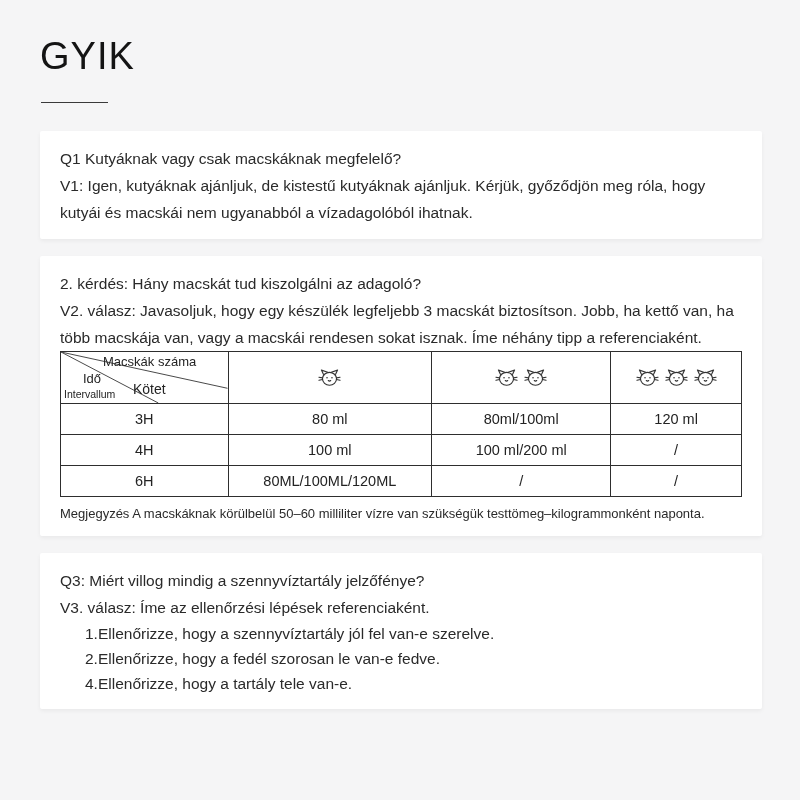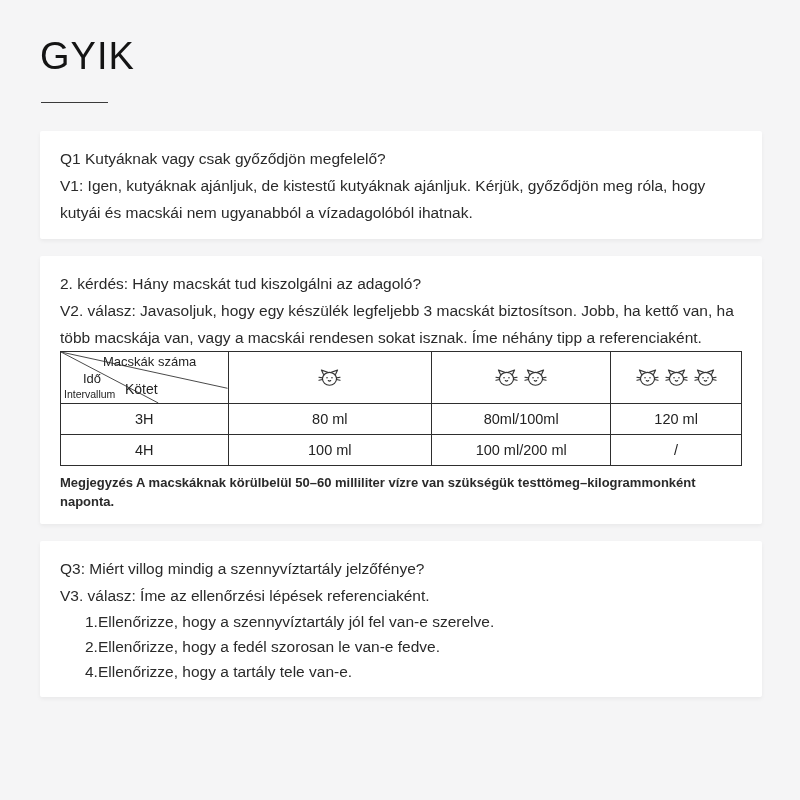--- a/index.html
+++ b/index.html
@@ -26,21 +26,21 @@
   .title-underline{width:67px;height:1px;background:#3a3a3a;margin:20px 0 28px 1px;}
   .card{
     background:var(--card_bg);
     margin-bottom:17px;
     padding:14px 20px 13px 20px;
     border-radius:2px;
     box-shadow:0 2px 4px rgba(0,0,0,0.05);
   }
   .card p{margin:0;font-size:15.5px;line-height:27px;color:var(--text);}
   .steps p{padding-left:25px;line-height:25px;}
-  .note{font-size:13px !important;line-height:19px !important;margin-top:7px !important;font-weight:bold;}
+  .note{font-size:13px !important;line-height:19px !important;margin-top:7px !important;}
 
   
   table.dose-table{
     width:100%;border-collapse:collapse;table-layout:fixed;margin-top:0;
   }
   table.dose-table th,table.dose-table td{
     border:1px solid var(--border);
     text-align:center;vertical-align:middle;
     font-weight:normal;font-size:14.5px;color:#232323;
     padding:0;
@@ -48,21 +48,21 @@
   table.dose-table thead th{height:52px;}
   table.dose-table tbody td{height:31px;}
   col.c0{width:24.6%;} col.c1{width:29.9%;} col.c2{width:26.3%;} col.c3{width:19.2%;}
 
   th.corner{position:relative;padding:0;}
   th.corner svg.diag{position:absolute;inset:0;width:100%;height:100%;display:block;}
   th.corner span{position:absolute;white-space:nowrap;color:#232323;}
   .lbl-top{top:2px;left:42px;font-size:13px;}
   .lbl-ido{top:19px;left:22px;font-size:13px;}
   .lbl-int{top:36px;left:3px;font-size:10.5px;}
-  .lbl-kotet{top:29px;left:64px;font-size:14px;}
+  .lbl-kotet{top:29px;left:72px;font-size:14px;}
 
   .cat-icons{display:inline-flex;gap:6px;align-items:center;vertical-align:middle;}
   svg.cat-icon{display:block;}
   .defs-holder{position:absolute;width:0;height:0;overflow:hidden;}
 </style>
 </head>
 <body>
 
 <svg class="defs-holder" aria-hidden="true">
   <defs>
@@ -80,21 +80,21 @@
 </svg>
 
 <div class="page">
 
   <header>
     <h1 class="page-title">GYIK</h1>
     <div class="title-underline"></div>
   </header>
 
   <section class="card">
-    <p>Q1 Kutyáknak vagy csak győződjön megfelelő?</p>
+    <p>Q1 Kutyáknak vagy csak macskáknak megfelelő?</p>
     <p>V1: Igen, kutyáknak ajánljuk, de kistestű kutyáknak ajánljuk. Kérjük, győződjön meg róla, hogy kutyái és macskái nem ugyanabból a vízadagolóból ihatnak.</p>
   </section>
 
   <section class="card">
     <p>2. kérdés: Hány macskát tud kiszolgálni az adagoló?</p>
     <p>V2. válasz: Javasoljuk, hogy egy készülék legfeljebb 3 macskát biztosítson. Jobb, ha kettő van, ha több macskája van, vagy a macskái rendesen sokat isznak. Íme néhány tipp a referenciaként.</p>
 
     <table class="dose-table">
       <colgroup>
           <col class="c0">
@@ -152,20 +152,26 @@
           <td>80 ml</td>
           <td>80ml/100ml</td>
           <td>120 ml</td>
         </tr>
         <tr>
           <td>4H</td>
           <td>100 ml</td>
           <td>100 ml/200 ml</td>
           <td>/</td>
         </tr>
+        <tr>
+          <td>6H</td>
+          <td>80ML/100ML/120ML</td>
+          <td>/</td>
+          <td>/</td>
+        </tr>
       </tbody>
     </table>
 
     <p class="note">Megjegyzés A macskáknak körülbelül 50–60 milliliter vízre van szükségük testtömeg–kilogrammonként naponta.</p>
   </section>
 
   <section class="card">
     <p>Q3: Miért villog mindig a szennyvíztartály jelzőfénye?</p>
     <p>V3. válasz: Íme az ellenőrzési lépések referenciaként.</p>
     <div class="steps">

